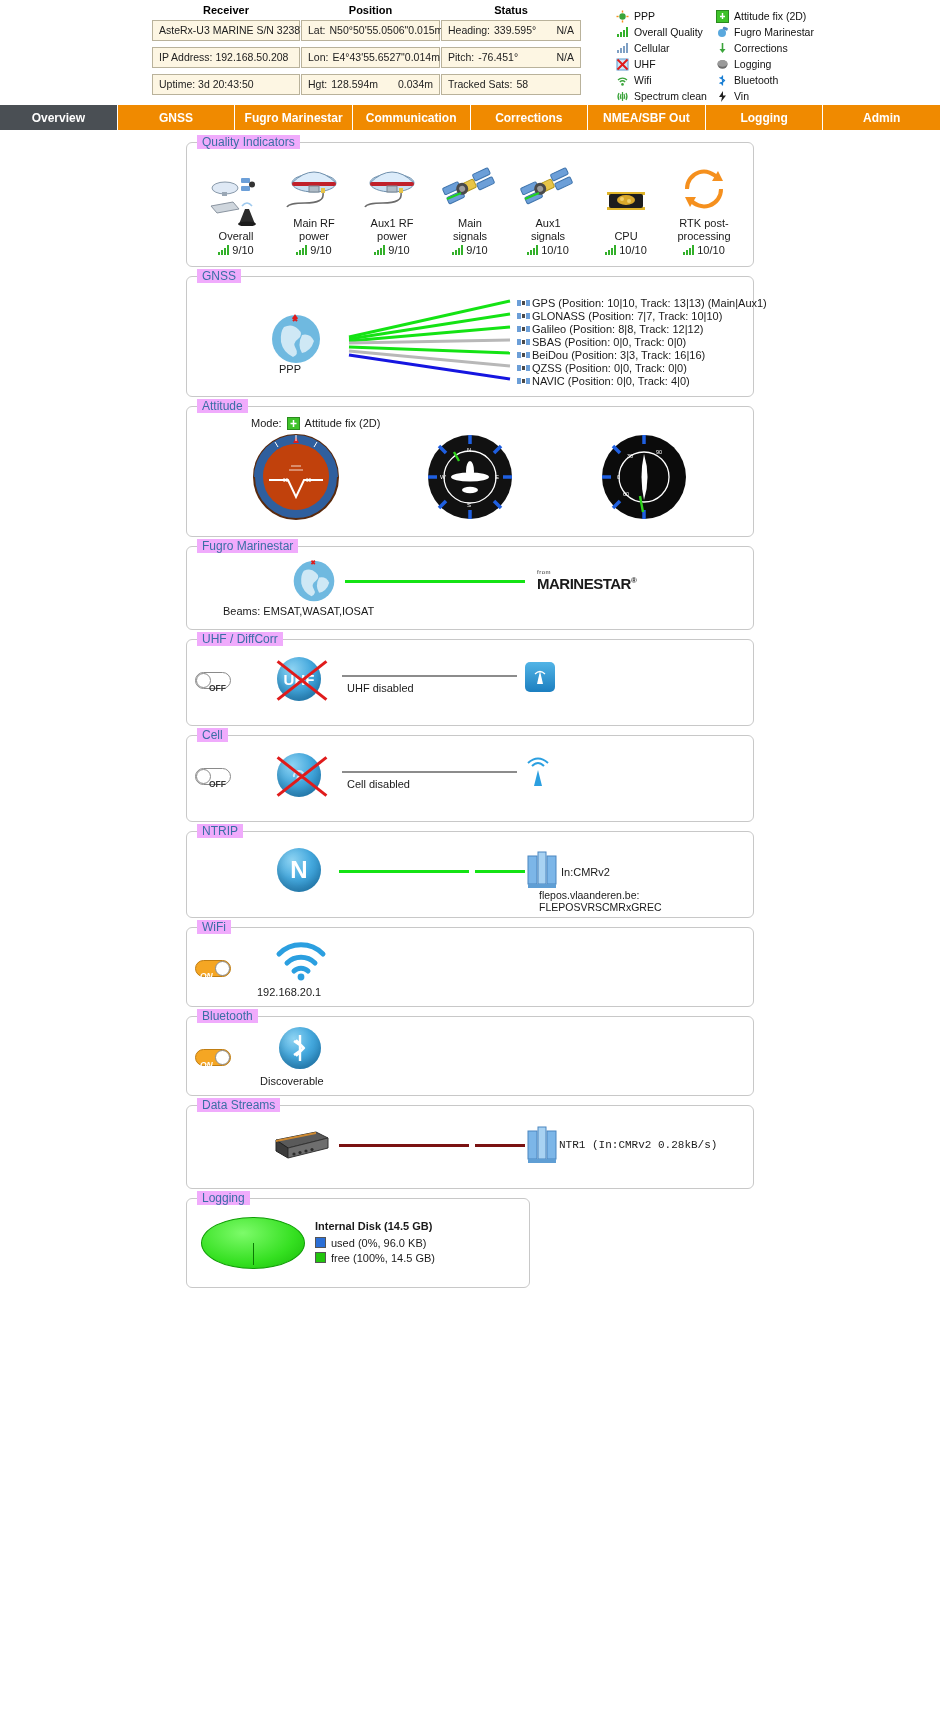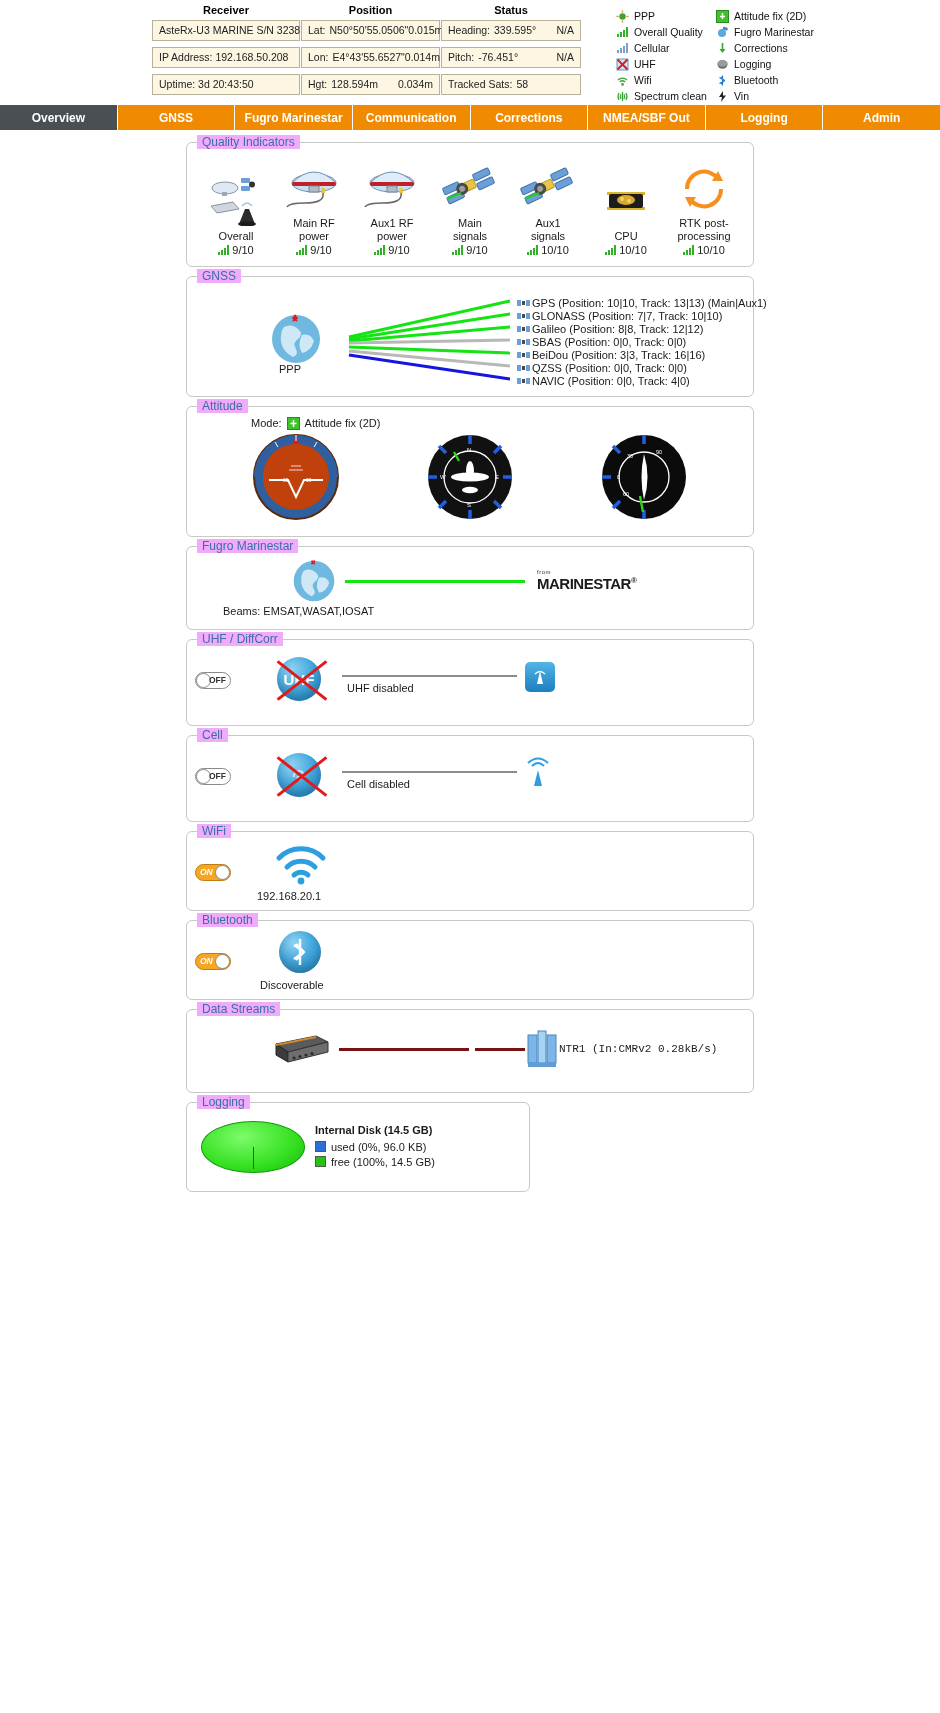--- a/index.html
+++ b/index.html
@@ -112,21 +112,21 @@
     width:13px; height:13px; background:#3fc32a; border:1px solid #2a8a1d;
     display:inline-flex; align-items:center; justify-content:center;
   }
   .att-dials { display:flex; justify-content:space-around; align-items:center; padding:0 14px 4px; }
   .toggle {
     width:36px; height:17px; border:1px solid #8a8a8a; border-radius:9px;
     background:#fff; position:relative; flex:0 0 36px; cursor:pointer;
   }
   .toggle .knob { position:absolute; width:15px; height:15px; border-radius:50%; top:0; background:#fff;
     border:1px solid #8a8a8a; }
-  .toggle .txt { position:absolute; top:0; line-height:15px; font-size:8.5px; font-weight:bold; }
+  .toggle .txt { position:absolute; top:8px; line-height:15px; font-size:8.5px; font-weight:bold; }
   .toggle.off { background:#fff; }
   .toggle.off .knob { left:0; }
   .toggle.off .txt { right:4px; color:#333; }
   .toggle.on { background:#f5a623; border-color:#c07d12;font-style:italic; }
   .toggle.on .knob { right:0; }
   .toggle.on .txt { left:4px; color:#fff; }
 
   .link-line { height:2px; background:#8c8c8c; }
   .link-line.green { background:#14e314; height:3px; }
   .link-line.dark { background:#7a1212; height:3px; }
@@ -875,20 +875,40 @@
           <path d="M15 14 L19 30 L11 30 Z" fill="#2b9fe0"></path>
           <g stroke="#2b9fe0" fill="none" stroke-width="2">
             <path d="M9 10 Q15 4 21 10"></path>
               <path d="M5 7 Q15 -2 25 7"></path>
           </g>
         </svg>
       </div>
     </div>
   </div>
 
+  <div class="panel">
+    <div class="legend-title">NTRIP</div>
+    <div class="panel-body" style="height:85px; position:relative;">
+      <div class="circ-icon" style="position:absolute; left:90px; top:16px;">
+        <span style="font-size:24px;">N</span>
+      </div>
+      <div class="link-line green" style="position:absolute; left:152px; top:38px; width:130px;"></div>
+      <div class="link-line green" style="position:absolute; left:288px; top:38px; width:50px;"></div>
+      <div style="position:absolute; left:338px; top:18px;">
+        <svg width="34" height="40" viewBox="0 0 34 40">
+          <rect x="3" y="6" width="9" height="28" fill="#7cb6e8" stroke="#4a86c0"></rect>
+          <rect x="13" y="2" width="8" height="32" fill="#a8d2f2" stroke="#4a86c0"></rect>
+          <rect x="22" y="6" width="9" height="28" fill="#7cb6e8" stroke="#4a86c0"></rect>
+          <rect x="3" y="34" width="28" height="4" fill="#5f9ed4"></rect>
+        </svg>
+      </div>
+      <div style="position:absolute; left:374px; top:34px; font-size:11px;">In:CMRv2</div>
+      <div style="position:absolute; left:352px; top:57px; font-size:10.5px;">flepos.vlaanderen.be: FLEPOSVRSCMRxGREC</div>
+    </div>
+  </div>
 
 
   <div class="panel">
     <div class="legend-title">WiFi</div>
     <div class="panel-body" style="height:78px; position:relative;">
       <div class="toggle on" style="position:absolute; left:8px; top:32px;">
         <div class="knob"></div>
           <div class="txt">ON</div>
       </div>
       <div style="position:absolute; left:88px; top:12px;">

